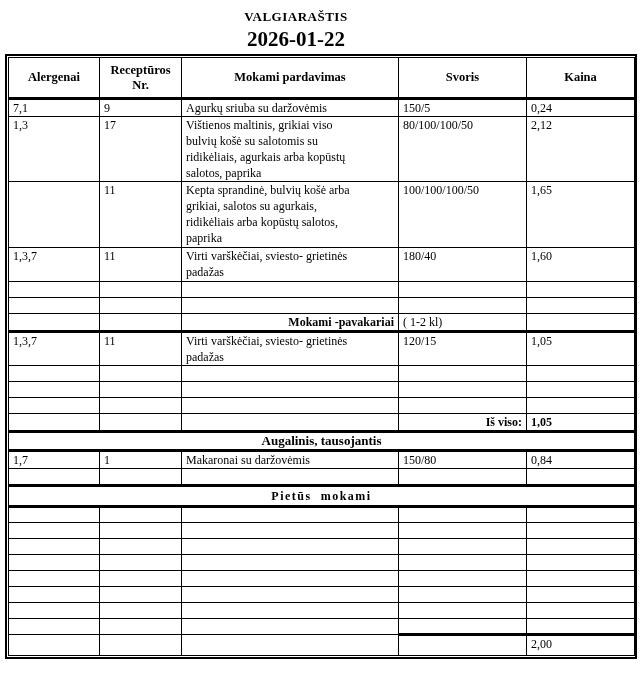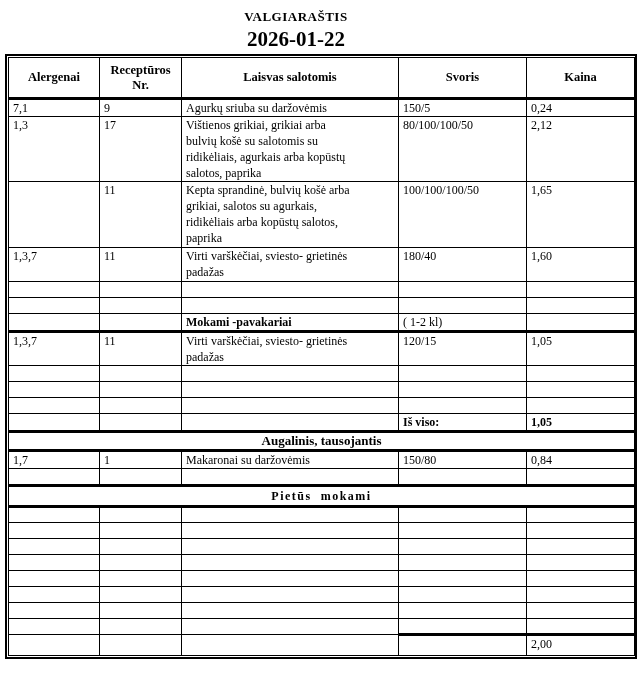--- a/index.html
+++ b/index.html
@@ -54,21 +54,21 @@
     line-height: 15px;
     font-weight: bold;
     padding: 2px;
   }
   tr.sep > td, tr.sep > th { border-bottom-width: 3px; }
   tr.thick-top > td { border-top-width: 3px; margin-top: 28px; }
   td.t3 { border-top-width: 3px; }
   td.dish { white-space: pre-line; }
   td.pre { white-space: pre-wrap; }
   td.bold { font-weight: bold; }
-  td.right { text-align: left; }
+  td.right { text-align: right; }
   tr.section-title > td {
     text-align: center;
     font-weight: bold;
     font-size: 13px;
     vertical-align: middle;
   }
   tr.pietus-title > td {
     font-size: 12px;
     letter-spacing: 1.5px;
     white-space: pre-wrap;
@@ -89,36 +89,36 @@
         <col style="width:82px">
         <col style="width:217px">
         <col style="width:128px">
         <col style="width:108px">
   </colgroup>
 
   <tbody>
         <tr class="sep" style="height:41px">
     <th>Alergenai</th>
     <th>Receptūros Nr.</th>
-    <th>Laisvas salotomis</th>
+    <th>Mokami pardavimas</th>
     <th>Svoris</th>
     <th>Kaina</th>
   </tr>
 
   <tr style="height:17px">
     <td>7,1</td>
     <td>9</td>
     <td class="dish">Agurkų sriuba su daržovėmis</td>
     <td>150/5</td>
     <td>0,24</td>
   </tr>
   <tr style="height:60px">
     <td>1,3</td>
     <td>17</td>
-    <td class="dish">Vištienos grikiai, grikiai arba
+    <td class="dish">Vištienos maltinis, grikiai viso
 bulvių košė su salotomis su
 ridikėliais, agurkais arba kopūstų
 salotos, paprika</td>
     <td>80/100/100/50</td>
     <td>2,12</td>
   </tr>
   <tr style="height:66px">
     <td></td>
     <td>11</td>
     <td class="dish">Kepta sprandinė, bulvių košė arba

